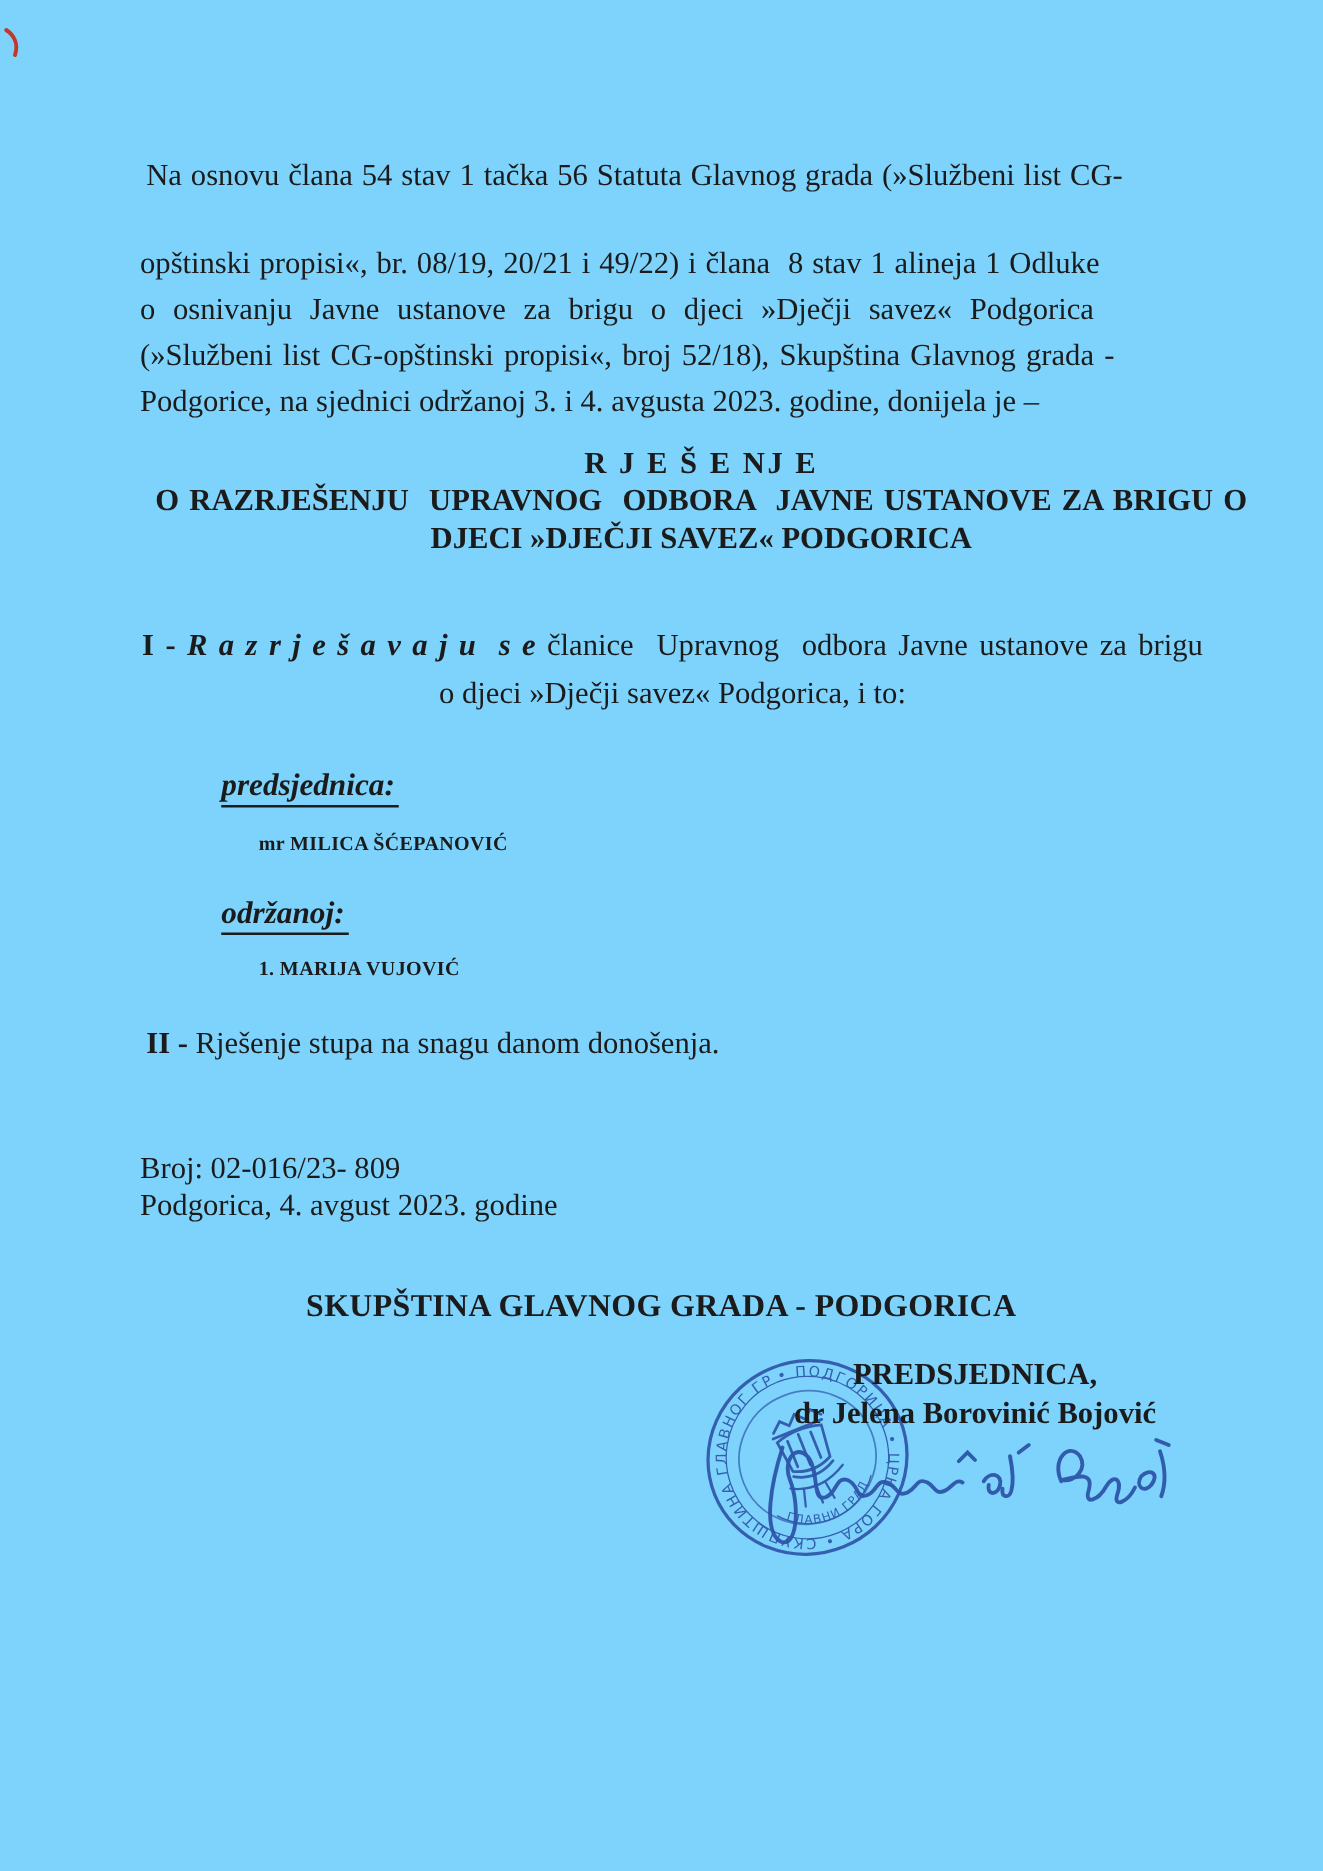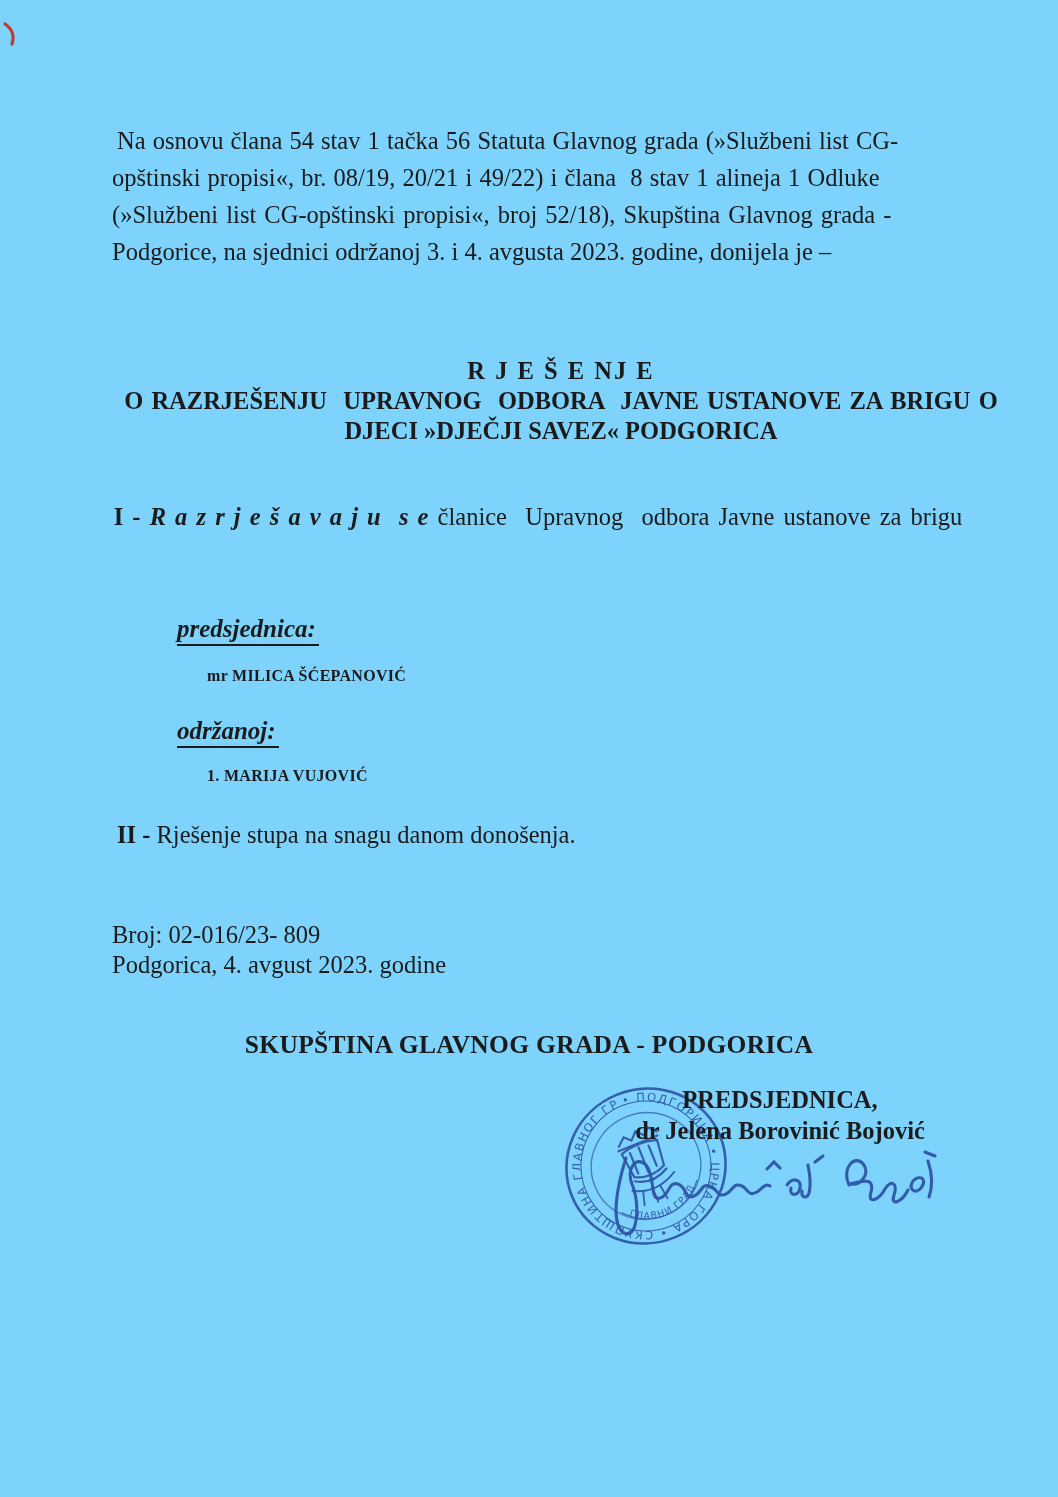--- a/index.html
+++ b/index.html
@@ -14,21 +14,21 @@
   }
   .abs{position:absolute;}
   .line{white-space:pre-wrap;}
   
   .intro{
     left:112px;top:122px;width:852px;
     font-size:24.5px;line-height:37px;
     z-index:2;
   }
   .intro .l1{word-spacing:1px;text-indent:5px;}
-  .intro .l2{word-spacing:1px;}
+  .intro .l2{word-spacing:1px;margin-top:33px;}
   .intro .l3{word-spacing:8px;}
   .intro .l4{word-spacing:2px;}
   .intro .l5{word-spacing:0;}
   
   .doc-title{
     left:0;top:356px;width:1058px;
     text-align:center;font-weight:bold;
     font-size:24.5px;line-height:30px;
     z-index:2;
     margin-left:32px;
@@ -90,32 +90,34 @@
 
 <div class="page">
 
   <svg class="abs redmark-svg" width="24" height="30" viewBox="0 0 24 30">
     <path d="M5,4 C11,8 15,15 12,24" stroke="#c0392b" stroke-width="3.2" fill="none" stroke-linecap="round"></path>
   </svg>
 
   <div class="abs intro">
     <div class="line l1">Na osnovu člana 54 stav 1 tačka 56 Statuta Glavnog grada (»Službeni list CG-</div>
     <div class="line l2">opštinski propisi«, br. 08/19, 20/21 i 49/22) i člana  8 stav 1 alineja 1 Odluke</div>
+    <div class="line l3">o osnivanju Javne ustanove za brigu o djeci »Dječji savez« Podgorica</div>
     <div class="line l4">(»Službeni list CG-opštinski propisi«, broj 52/18), Skupština Glavnog grada -</div>
     <div class="line l5">Podgorice, na sjednici održanoj 3. i 4. avgusta 2023. godine, donijela je –</div>
   </div>
 
   <div class="abs doc-title">
     <div class="line t1">R J E Š E NJ E</div>
     <div class="line t2">O RAZRJEŠENJU  UPRAVNOG  ODBORA  JAVNE USTANOVE ZA BRIGU O</div>
     <div class="line t3">DJECI »DJEČJI SAVEZ« PODGORICA</div>
   </div>
 
   <div class="abs sec1">
     <div class="line first"><span class="numeral">I - </span><span class="emph">R a z r j e š a v a j u  s e </span><span>članice  Upravnog  odbora Javne ustanove za brigu</span></div>
+    <div class="line">o djeci »Dječji savez« Podgorica, i to:</div>
   </div>
 
   <div class="abs role-label" style="left:177px;top:615px;">predsjednica:</div>
   <div class="abs board-name" style="left:207px;top:667px;">mr MILICA ŠĆEPANOVIĆ</div>
   <div class="abs role-label" style="left:177px;top:717px;">održanoj:</div>
   <div class="abs board-name" style="left:207px;top:767px;">1. MARIJA VUJOVIĆ</div>
 
   <div class="abs sec2">
     <span class="numeral">II - </span><span>Rješenje stupa na snagu danom donošenja.</span>
   </div>

